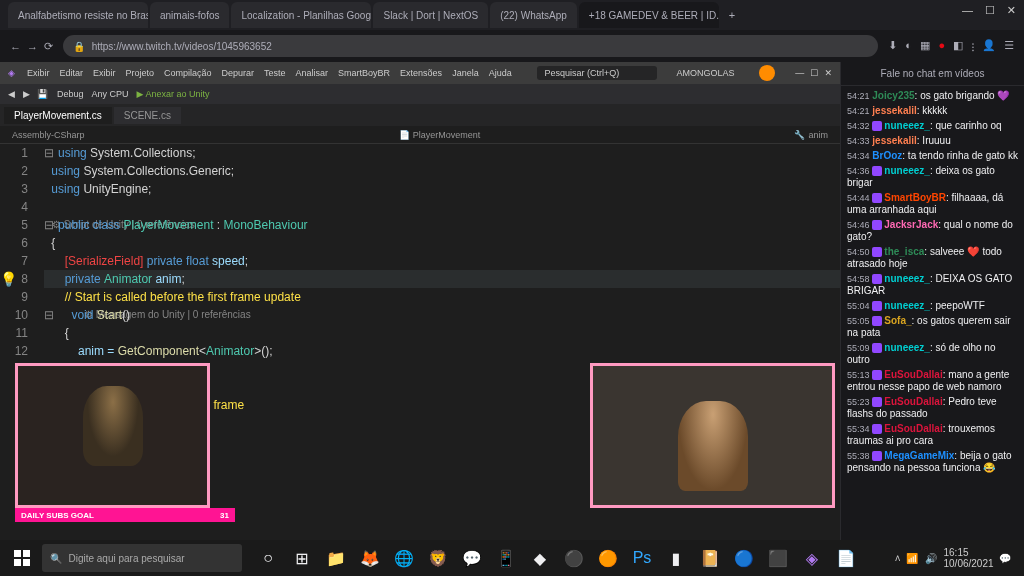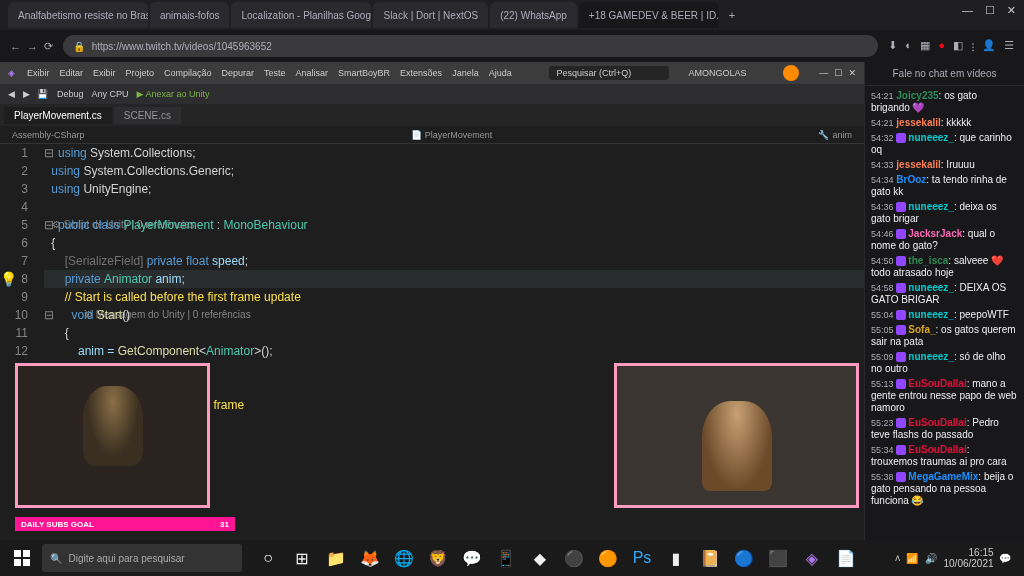--- a/index.html
+++ b/index.html
@@ -28,32 +28,32 @@
 .code-content{flex:1;padding-left:4px;position:relative}
 .line{display:flex;height:18px;white-space:pre}
 .highlighted-line{background:#2a2d2e}
 .lightbulb{position:absolute;left:-40px;top:126px;color:#ffcc00;font-size:14px}
 .collapse{color:#858585;padding-right:4px}
 .k-using{color:#569cd6}
 .k-public{color:#569cd6}
 .k-private{color:#569cd6}
 .k-void{color:#569cd6}
 .type{color:#4ec9b0}
-.attr{color:#737373}
+.attr{color:#ef4444}
 .method{color:#dcdcaa}
 .comment{color:#fde047}
 .hint{color:#858585;font-size:10px}
 .plain{color:#d4d4d4}
 .var{color:#9cdcfe}
 .webcam1{position:absolute;left:15px;bottom:32px;width:195px;height:145px;background:#2a2320;border:3px solid #ff9ac1}
 .webcam2{position:absolute;right:5px;bottom:32px;width:245px;height:145px;background:#3a3530;border:3px solid #ff9ac1}
 .person1{position:absolute;top:20px;left:50%;transform:translateX(-50%);width:60px;height:80px;background:radial-gradient(ellipse at 50% 20%,#8b6f47 0%,#3a2f20 60%);border-radius:40% 40% 20% 20%}
 .person2{position:absolute;top:35px;left:50%;transform:translateX(-50%);width:70px;height:90px;background:radial-gradient(ellipse at 50% 15%,#c9a074 0%,#6b4a2a 70%);border-radius:40% 40% 10% 10%}
-.subs-goal{position:absolute;left:15px;bottom:9px;width:220px;height:14px;background:#ff1493;color:#fff;display:flex;align-items:center;padding:0 6px;font-size:8px;font-weight:bold}
-.chat-panel{width:160px;background:#18181b;border-left:1px solid #2a2a2e;display:flex;flex-direction:column}
+.subs-goal{position:absolute;left:15px;bottom:18px;width:220px;height:14px;background:#ff1493;color:#fff;display:flex;align-items:center;padding:0 6px;font-size:8px;font-weight:bold}
+.chat-panel{width:184px;background:#18181b;border-left:1px solid #2a2a2e;display:flex;flex-direction:column}
 .chat-header{height:24px;display:flex;align-items:center;justify-content:center;font-size:10px;color:#adadb8;border-bottom:1px solid #2a2a2e}
 .chat-msgs{flex:1;overflow:hidden;padding:4px 6px}
 .msg{font-size:10px;line-height:12px;margin-bottom:3px;word-wrap:break-word}
 .msg-time{color:#adadb8;font-size:9px}
 .msg-user{font-weight:bold}
 .msg-text{color:#efeff1}
 .badge{display:inline-block;width:10px;height:10px;background:#9147ff;border-radius:2px;margin-right:2px;vertical-align:middle}
 .taskbar{position:absolute;bottom:0;left:0;right:0;height:36px;background:#1a1a1a;display:flex;align-items:center;padding:0 4px;gap:2px}
 .start-btn{width:36px;height:32px;display:flex;align-items:center;justify-content:center;color:#fff}
 .search-box{width:200px;height:28px;background:#333;border-radius:3px;display:flex;align-items:center;padding:0 8px;gap:6px;color:#aaa;font-size:10px}
@@ -217,20 +217,21 @@
 
   <div class="chat-panel">
     <div class="chat-header">Fale no chat em vídeos</div>
     <div class="chat-msgs" id="chat-msgs">
         <div class="msg"><span class="msg-time">54:21</span> <span class="msg-user" style="color:#2e8b57">Joicy235</span><span class="msg-text">: os gato brigando 💜</span></div>
         <div class="msg"><span class="msg-time">54:21</span> <span class="msg-user" style="color:#ff7f50">jessekalil</span><span class="msg-text">: kkkkk</span></div>
         <div class="msg"><span class="msg-time">54:32</span> <span class="badge"></span><span class="msg-user" style="color:#00ced1">nuneeez_</span><span class="msg-text">: que carinho oq</span></div>
         <div class="msg"><span class="msg-time">54:33</span> <span class="msg-user" style="color:#ff7f50">jessekalil</span><span class="msg-text">: Iruuuu</span></div>
         <div class="msg"><span class="msg-time">54:34</span> <span class="msg-user" style="color:#1e90ff">BrOoz</span><span class="msg-text">: ta tendo rinha de gato kk</span></div>
         <div class="msg"><span class="msg-time">54:36</span> <span class="badge"></span><span class="msg-user" style="color:#00ced1">nuneeez_</span><span class="msg-text">: deixa os gato brigar</span></div>
+        <div class="msg"><span class="msg-time">54:44</span> <span class="badge"></span><span class="msg-user" style="color:#ff4500">SmartBoyBR</span><span class="msg-text">: filhaaaa, dá uma arranhada aqui</span></div>
         <div class="msg"><span class="msg-time">54:46</span> <span class="badge"></span><span class="msg-user" style="color:#ff69b4">JacksrJack</span><span class="msg-text">: qual o nome do gato?</span></div>
         <div class="msg"><span class="msg-time">54:50</span> <span class="badge"></span><span class="msg-user" style="color:#2e8b57">the_isca</span><span class="msg-text">: salveee ❤️ todo atrasado hoje</span></div>
         <div class="msg"><span class="msg-time">54:58</span> <span class="badge"></span><span class="msg-user" style="color:#00ced1">nuneeez_</span><span class="msg-text">: DEIXA OS GATO BRIGAR</span></div>
         <div class="msg"><span class="msg-time">55:04</span> <span class="badge"></span><span class="msg-user" style="color:#00ced1">nuneeez_</span><span class="msg-text">: peepoWTF</span></div>
         <div class="msg"><span class="msg-time">55:05</span> <span class="badge"></span><span class="msg-user" style="color:#daa520">Sofa_</span><span class="msg-text">: os gatos querem sair na pata</span></div>
         <div class="msg"><span class="msg-time">55:09</span> <span class="badge"></span><span class="msg-user" style="color:#00ced1">nuneeez_</span><span class="msg-text">: só de olho no outro</span></div>
         <div class="msg"><span class="msg-time">55:13</span> <span class="badge"></span><span class="msg-user" style="color:#dc143c">EuSouDallai</span><span class="msg-text">: mano a gente entrou nesse papo de web namoro</span></div>
         <div class="msg"><span class="msg-time">55:23</span> <span class="badge"></span><span class="msg-user" style="color:#dc143c">EuSouDallai</span><span class="msg-text">: Pedro teve flashs do passado</span></div>
         <div class="msg"><span class="msg-time">55:34</span> <span class="badge"></span><span class="msg-user" style="color:#dc143c">EuSouDallai</span><span class="msg-text">: trouxemos traumas ai pro cara</span></div>
         <div class="msg"><span class="msg-time">55:38</span> <span class="badge"></span><span class="msg-user" style="color:#1e90ff">MegaGameMix</span><span class="msg-text">: beija o gato pensando na pessoa funciona 😂</span></div>
@@ -268,19 +269,19 @@
     <div class="task-icon">📔</div>
     <div class="task-icon">🔵</div>
     <div class="task-icon" style="color:#007acc">⬛</div>
     <div class="task-icon" style="color:#b179f1">◈</div>
     <div class="task-icon">📄</div>
   </div>
   <div class="tray">
     <span>˄</span>
     <span>📶</span>
     <span>🔊</span>
-    <div style="text-align:right;line-height:11px">
+    <div style="text-align:left;line-height:11px">
       <div>16:15</div>
       <div>10/06/2021</div>
     </div>
     <span>💬</span>
   </div>
 </div>
 
 </body></html>

